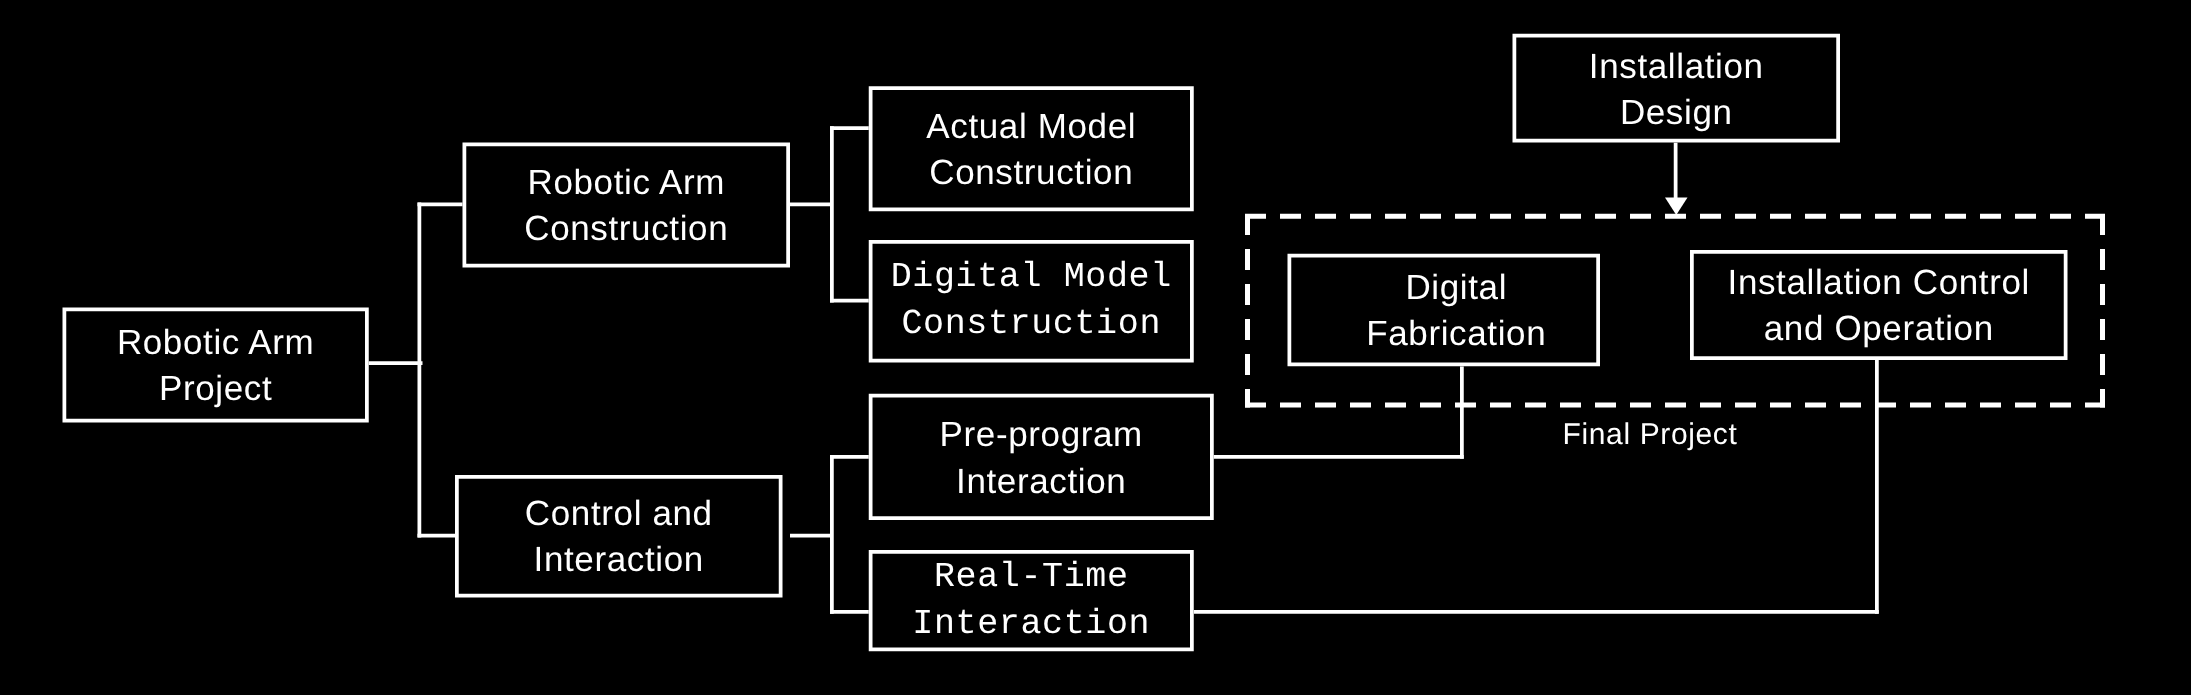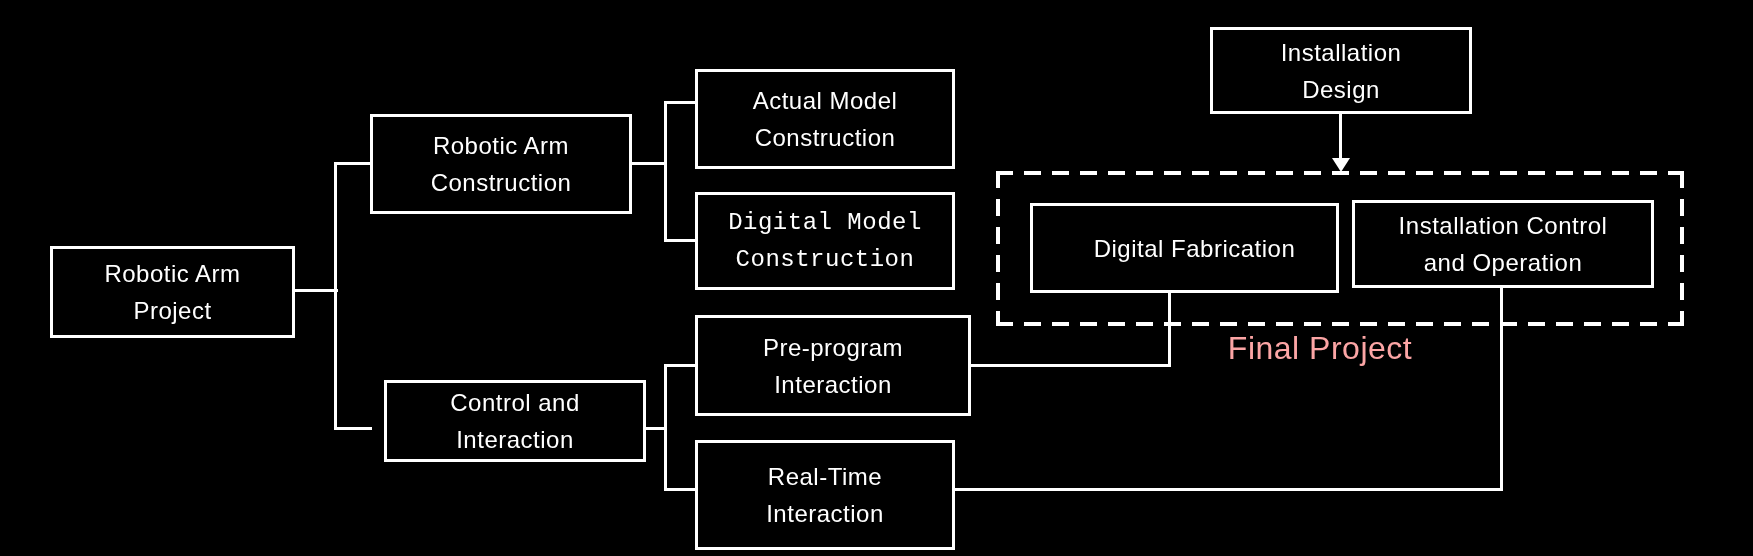--- a/index.html
+++ b/index.html
@@ -18,21 +18,21 @@
   .node {
     position: absolute;
     box-sizing: border-box;
     border: 3px solid #ffffff;
     background: #000000;
     color: #ffffff;
     display: flex;
     align-items: center;
     justify-content: center;
     text-align: center;
-    font-size: 24px;
+    font-size: 28px;
     line-height: 37px;
     letter-spacing: 0.5px;
   }
   .node span { white-space: pre-line; }
   .line {
     position: absolute;
     background: #ffffff;
   }
   .dash-h {
     position: absolute;
@@ -47,36 +47,36 @@
   .arrowhead {
     position: absolute;
     width: 0;
     height: 0;
     border-left: 9px solid transparent;
     border-right: 9px solid transparent;
     border-top: 14px solid #ffffff;
   }
   .group-label {
     position: absolute;
-    color: #fca5a5;
-    font-size: 32px;
+    color: #ffffff;
+    font-size: 24px;
     line-height: 36px;
     letter-spacing: 0.5px;
     text-align: center;
   }
   
   .pos-rap  { left: 50px;   top: 246px; width: 245px; height: 92px; }
   .pos-rac  { left: 370px;  top: 114px; width: 262px; height: 100px; }
   .pos-amc  { left: 695px;  top: 53px;  width: 260px; height: 100px; margin-top: 16px; }
   .pos-dmc  { left: 695px;  top: 192px; width: 260px; height: 98px; font-family: Liberation Mono, monospace; }
-  .pos-cai  { left: 384px;  top: 380px; width: 262px; height: 82px; }
+  .pos-cai  { left: 364px;  top: 380px; width: 262px; height: 98px; }
   .pos-ppi  { left: 695px;  top: 315px; width: 276px; height: 101px; }
-  .pos-rti  { left: 695px;  top: 440px; width: 260px; height: 110px; }
+  .pos-rti  { left: 695px;  top: 440px; width: 260px; height: 81px; font-family: Liberation Mono, monospace; }
   .pos-ind  { left: 1210px; top: 27px;  width: 262px; height: 87px; }
-  .pos-df   { left: 1030px; top: 203px; width: 309px; height: 90px; padding-left: 20px; }
+  .pos-df   { left: 1030px; top: 203px; width: 250px; height: 90px; padding-left: 20px; }
   .pos-ico  { left: 1352px; top: 200px; width: 302px; height: 88px; text-align: center; }
 </style>
 </head>
 <body>
 
 <div class="canvas">
 
   <div class="dash-h" style="left:996px; top:171px; width:688px;"></div>
   <div class="dash-h" style="left:996px; top:322px; width:688px;"></div>
   <div class="dash-v" style="left:996px; top:171px; height:155px;"></div>

